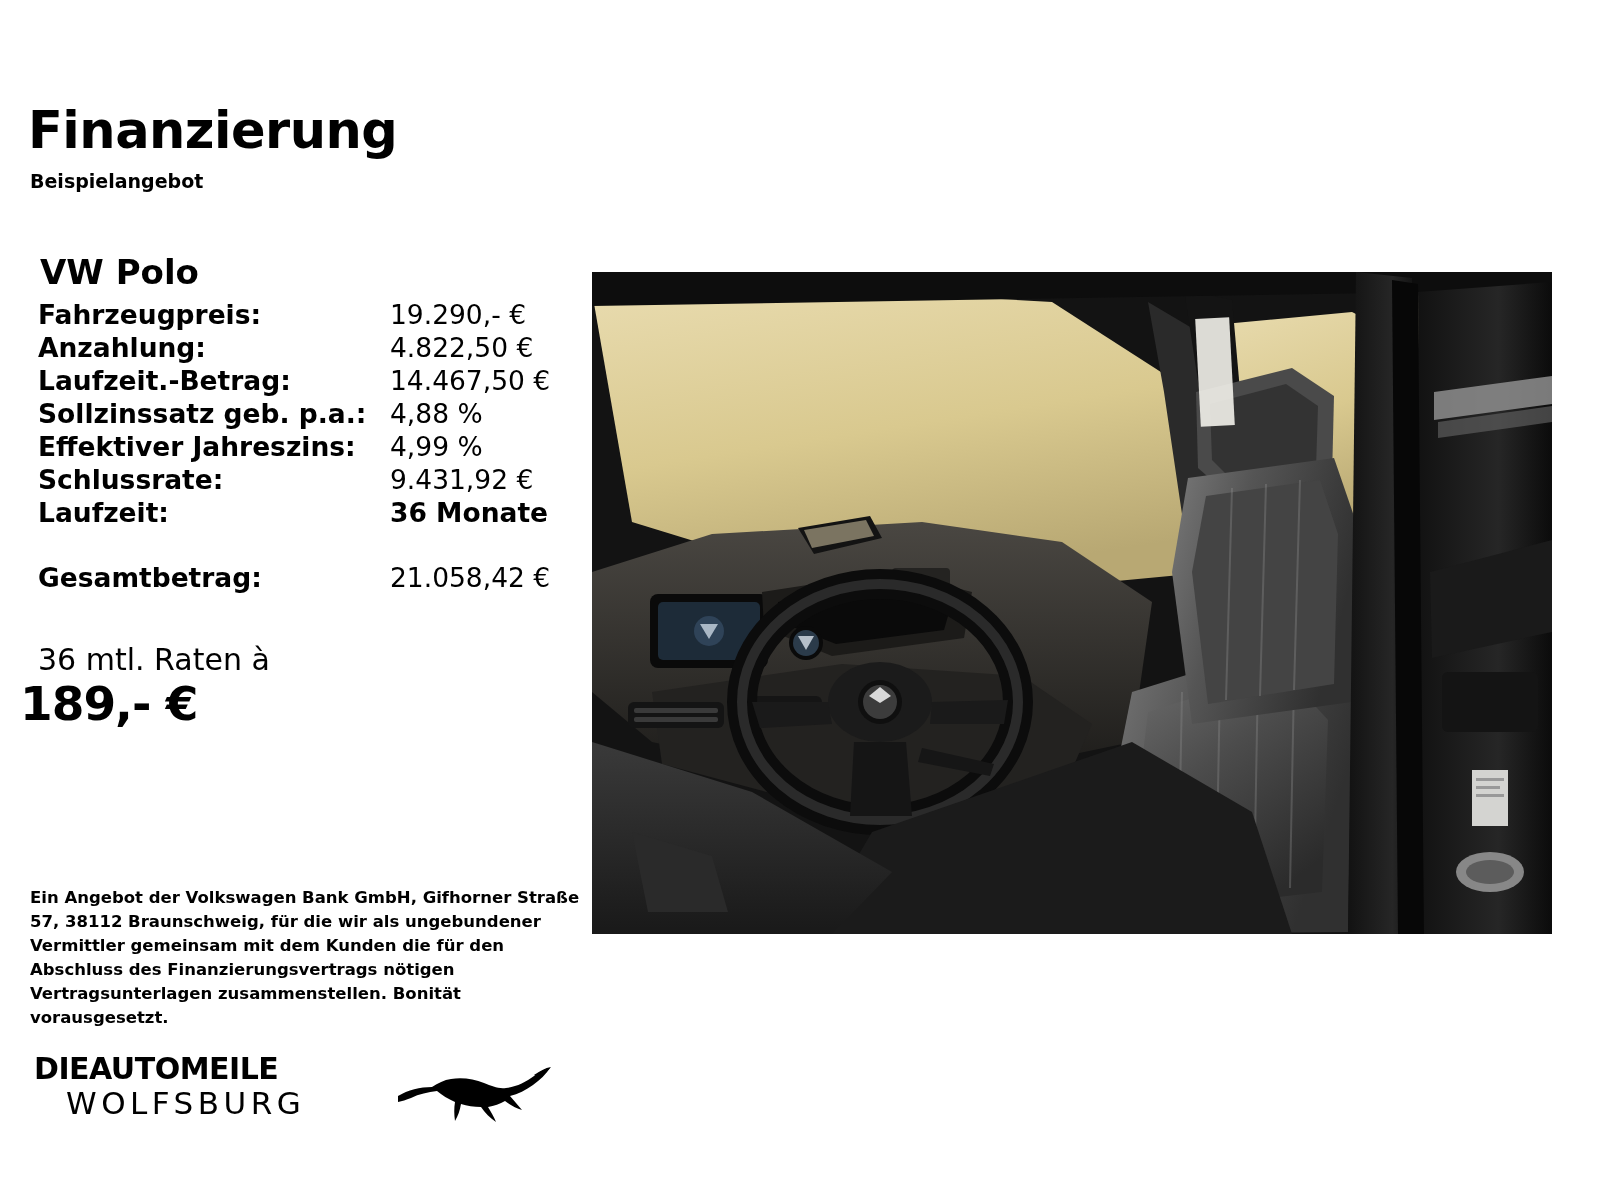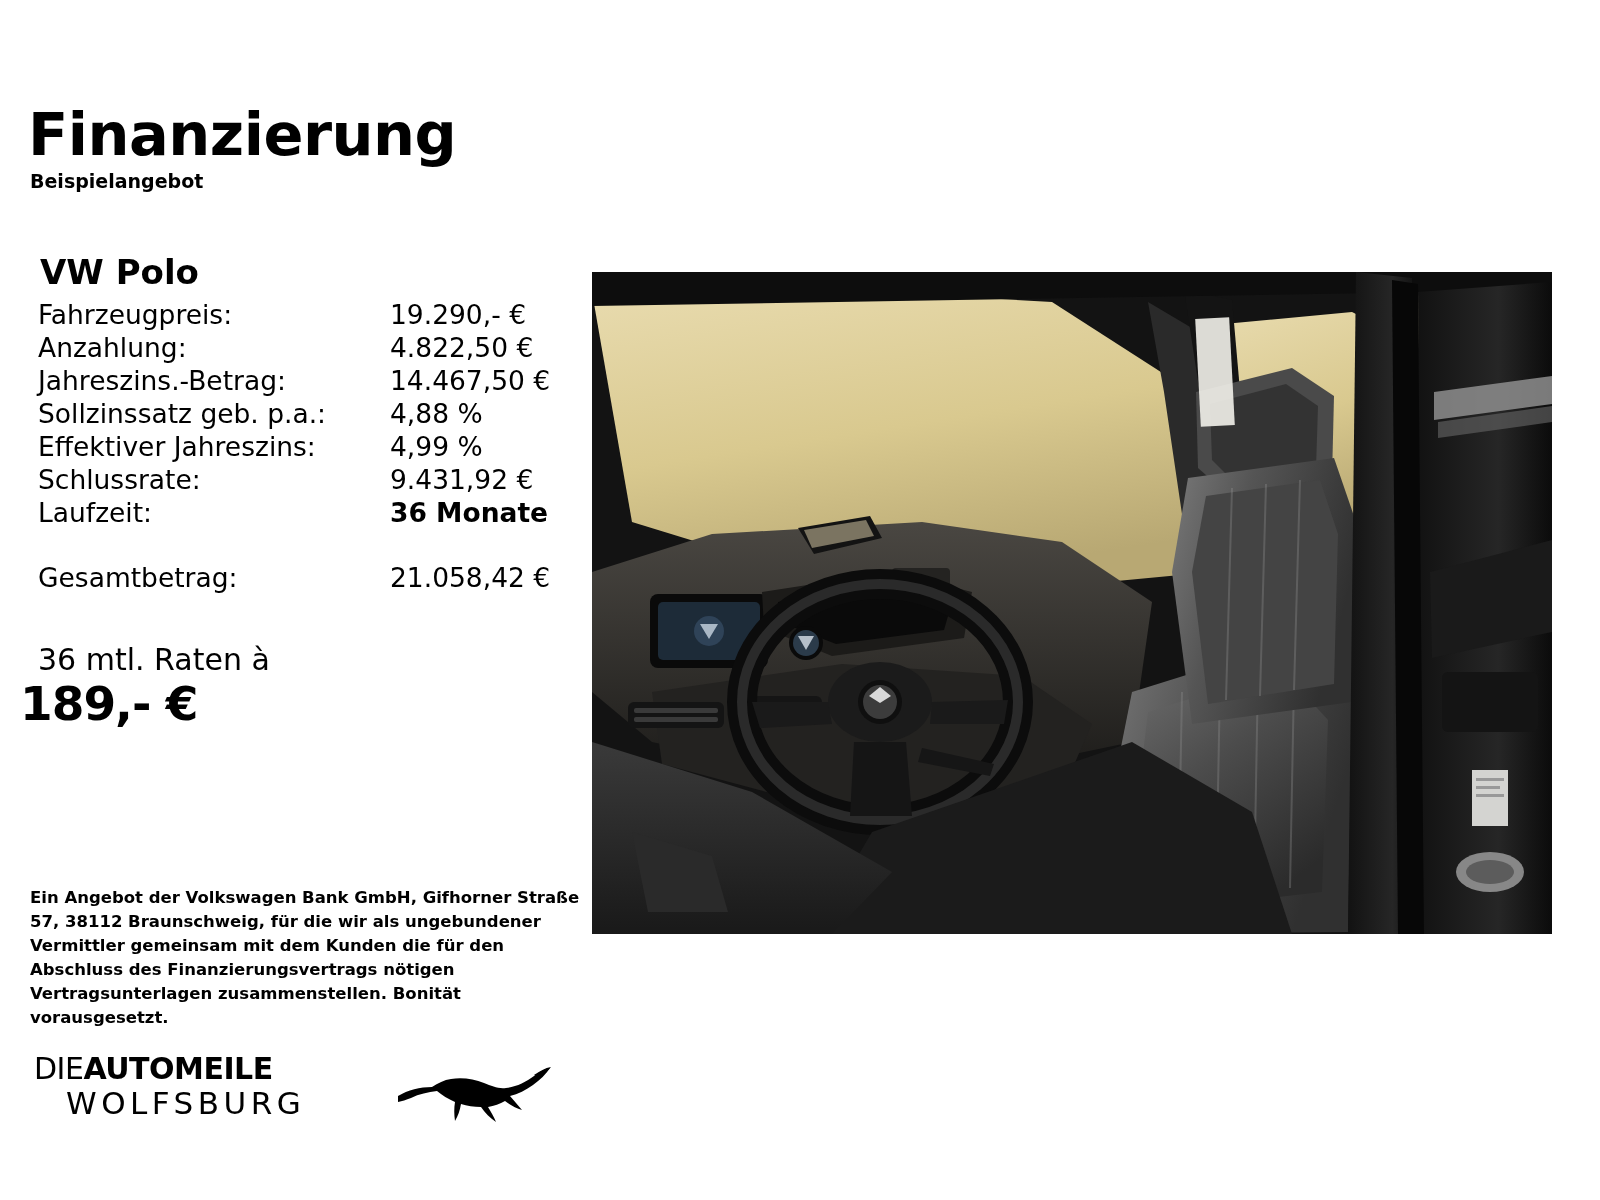--- a/index.html
+++ b/index.html
@@ -21,21 +21,21 @@
     left: 0; top: 0;
     width: 1600px;
     height: 1200px;
   }
 
   
   .title {
     position: absolute;
     left: 28px;
     top: 104px;
-    font-size: 59px;
+    font-size: 51px;
     font-weight: 700;
     letter-spacing: -0.5px;
     line-height: 1.05;
   }
   .subtitle {
     position: absolute;
     left: 30px;
     top: 170px;
     font-size: 19px;
     font-weight: 700;
@@ -60,20 +60,21 @@
   .finance-table td {
     font-size: 26.5px;
     line-height: 33px;
     padding: 0;
     vertical-align: top;
     white-space: nowrap;
   }
   .finance-table td.label {
     width: 348px;
     padding-right: 4px;
+    font-weight: bold;
   }
   .finance-table td.value {
     font-weight: 400;
   }
   .finance-table tr.bold td.value {
     font-weight: 700;
   }
   .finance-table tr.spacer td {
     height: 32px;
     line-height: 32px;
@@ -126,21 +127,21 @@
     width: 340px;
   }
   .logo-line1 {
     font-size: 30px;
     font-weight: 700;
     letter-spacing: -0.5px;
     line-height: 34px;
     white-space: nowrap;
   }
   .logo-line1 .thin {
-    font-weight: 400;
+    font-weight: 700;
   }
   .logo-line2 {
     font-size: 31px;
     font-weight: 400;
     letter-spacing: 4.5px;
     line-height: 34px;
     white-space: nowrap;
     margin-left: 32px;
   }
   .logo-mark {
@@ -177,21 +178,21 @@
     <tbody>
       <tr>
         <td class="label">Fahrzeugpreis:</td>
         <td class="value">19.290,- €</td>
       </tr>
       <tr>
         <td class="label">Anzahlung:</td>
         <td class="value">4.822,50 €</td>
       </tr>
       <tr>
-        <td class="label">Jahreszins.-Betrag:</td>
+        <td class="label">Laufzeit.-Betrag:</td>
         <td class="value">14.467,50 €</td>
       </tr>
       <tr>
         <td class="label">Sollzinssatz geb. p.a.:</td>
         <td class="value">4,88 %</td>
       </tr>
       <tr>
         <td class="label">Effektiver Jahreszins:</td>
         <td class="value">4,99 %</td>
       </tr>

